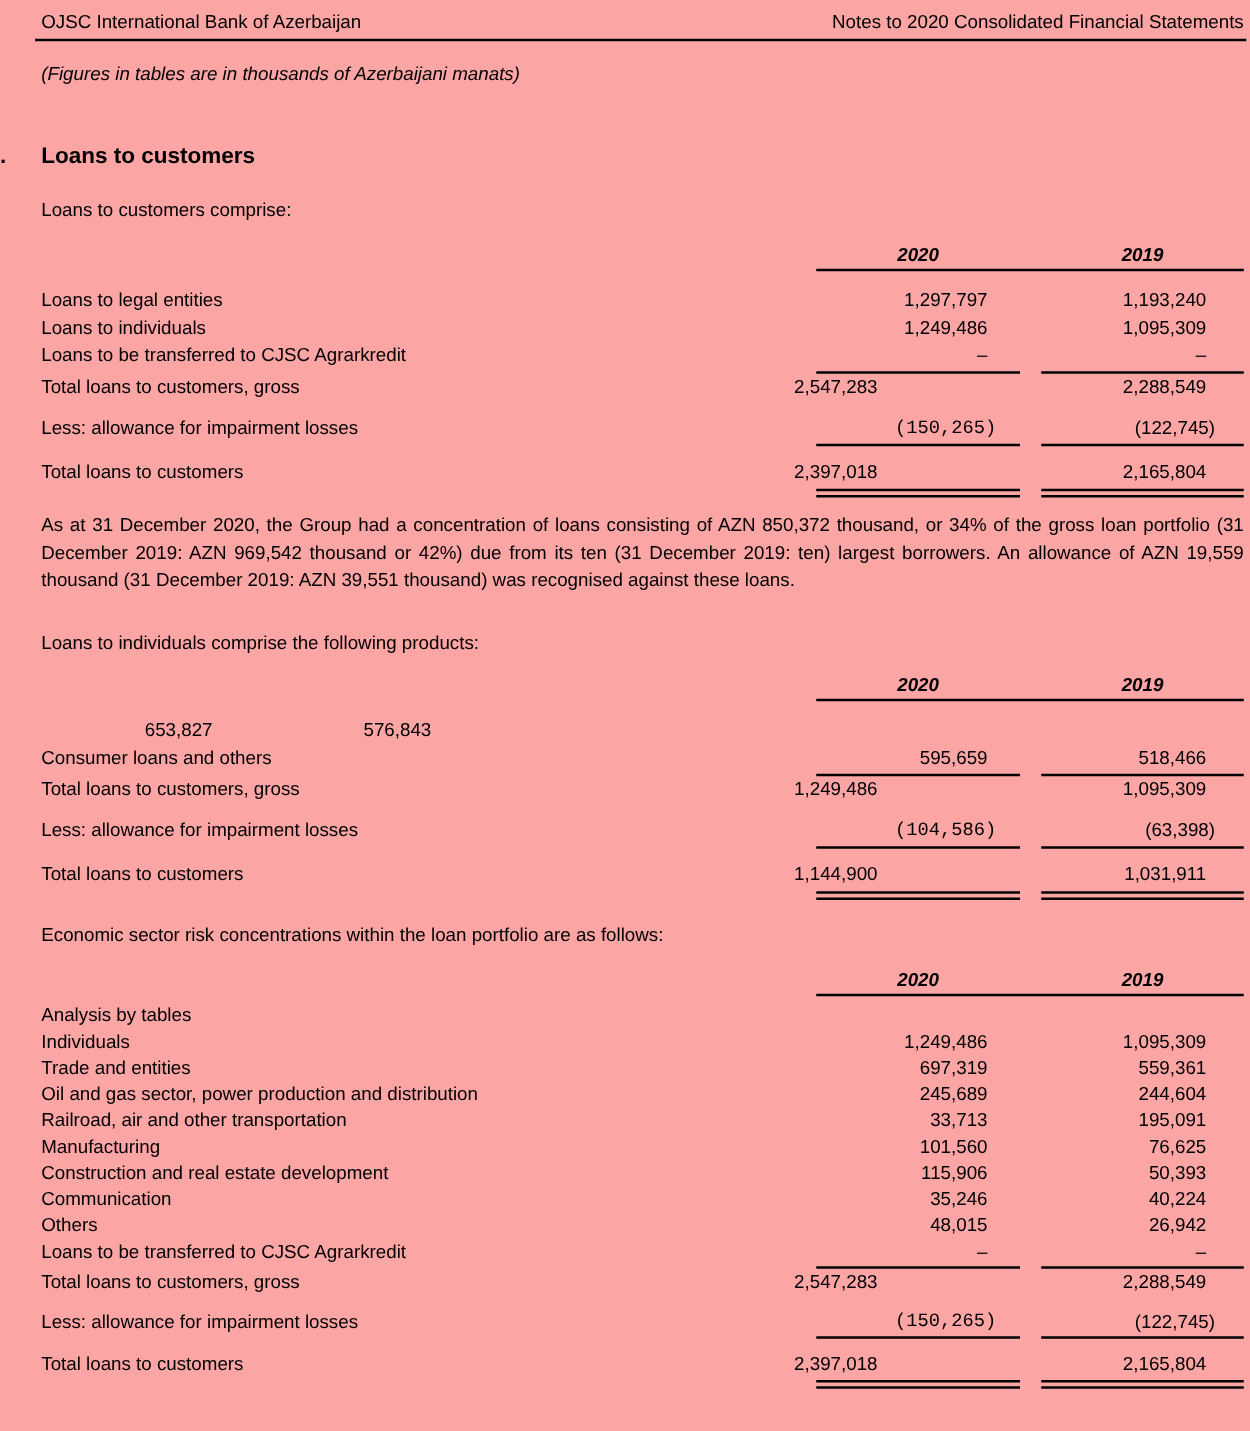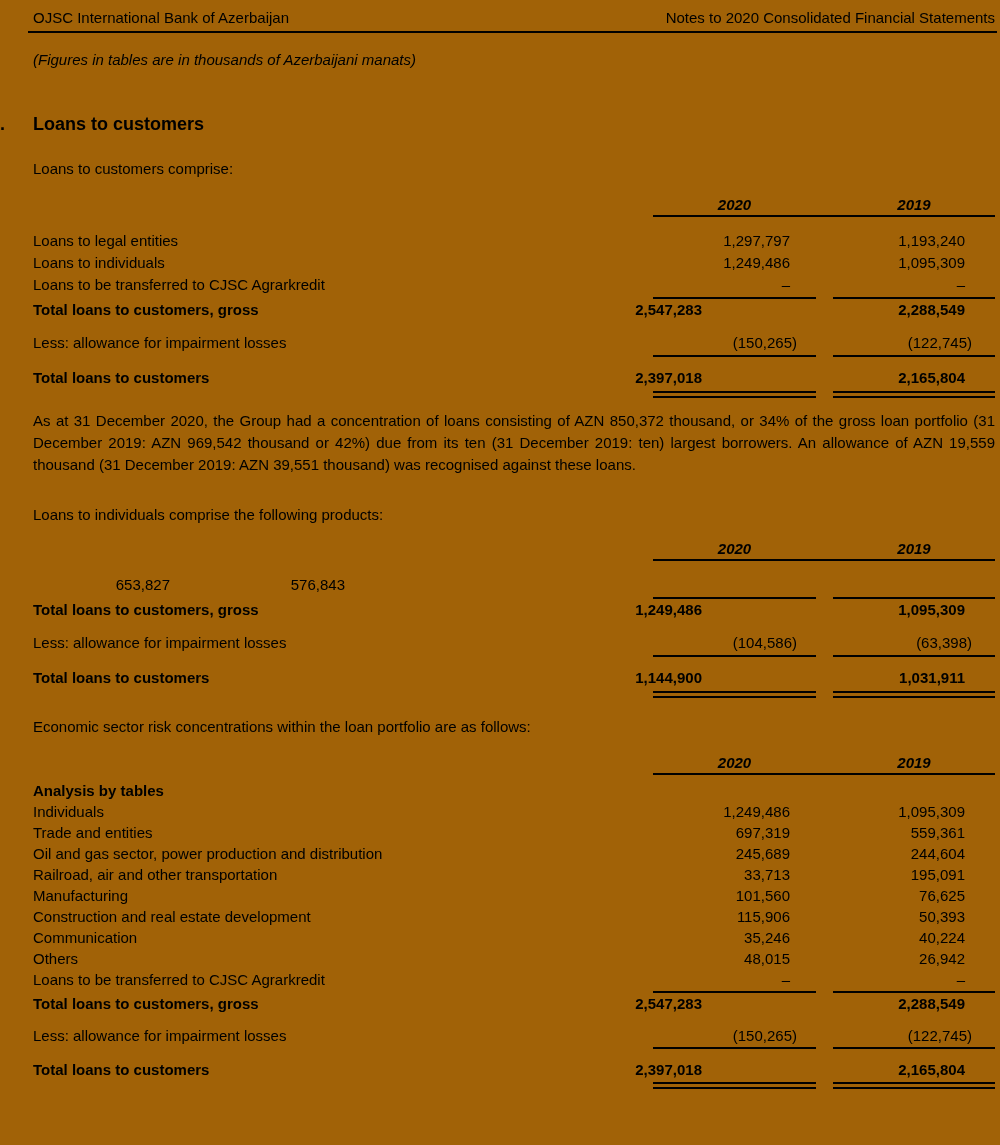--- a/index.html
+++ b/index.html
@@ -1,19 +1,19 @@
 <!DOCTYPE html>
 <html><head>
 <meta charset="utf-8">
 <style>
   html,body { margin:0; padding:0; background:#fff; }
   .page {
     position:relative;
     width:1000px; height:1145px;
-    background:#a16207;
+    background:#fca5a5;
     color:#000;
     font-family:"Liberation Sans", sans-serif;
     font-size:15px;
     overflow:hidden;
   }
   .content { margin-left:33px; width:962px; }
 
   
   .doc-header { display:flex; justify-content:space-between; padding-top:9px; line-height:18px; }
   .header-rule { border-top:2px solid #000; margin:4px 0 0 -5px; width:969px; }
@@ -43,24 +43,24 @@
 
   .trow { display:flex; line-height:22px; height:22px; white-space:nowrap; }
   .tbl-3 .trow { line-height:21px; height:21px; }
   .tlabel { flex:1; overflow:hidden; }
   .colA { width:163px; }
   .gap  { width:17px; }
   .colB { width:162px; }
   .num { text-align:right; }
   .num.colA { padding-right:26px; box-sizing:border-box; }
   .num.colB { padding-right:30px; box-sizing:border-box; }
-  .paren .num.colA { padding-right:19px; }
+  .paren .num.colA { padding-right:19px;font-family:Liberation Mono, monospace; }
   .paren .num.colB { padding-right:23px; }
   .hcell { text-align:center; }
-  .bold { font-weight:bold;gap:44px; }
+  .bold { font-weight:normal;gap:44px; }
   .mt-less { margin-top:11px; }
   .mt-total { margin-top:10px; }
 
   .rulerow { display:flex; }
   .rulerow .sp { flex:1; }
   .rule { border-top:2px solid #000; margin-top:1px; }
   .drule { height:3px; border-top:2px solid #000; border-bottom:2px solid #000; margin-top:2px; }
 </style>
 </head>
 <body>
@@ -171,20 +171,26 @@
           <div class="sp"></div>
           <div class="hdr-rule"></div>
         </div>
       <div class="tspacer"></div>
 
       <div class="trow">
         <div class="num colA">653,827</div>
         <div class="gap"></div>
         <div class="num colB">576,843</div>
       </div>
+      <div class="trow">
+        <div class="tlabel">Consumer loans and others</div>
+        <div class="num colA">595,659</div>
+        <div class="gap"></div>
+        <div class="num colB">518,466</div>
+      </div>
       <div class="rulerow">
           <div class="sp"></div>
           <div class="rule colA"></div>
           <div class="gap"></div>
           <div class="rule colB"></div>
         </div>
       <div class="trow bold">
         <div class="tlabel">Total loans to customers, gross</div>
         <div class="num colA">1,249,486</div>
         <div class="gap"></div>

